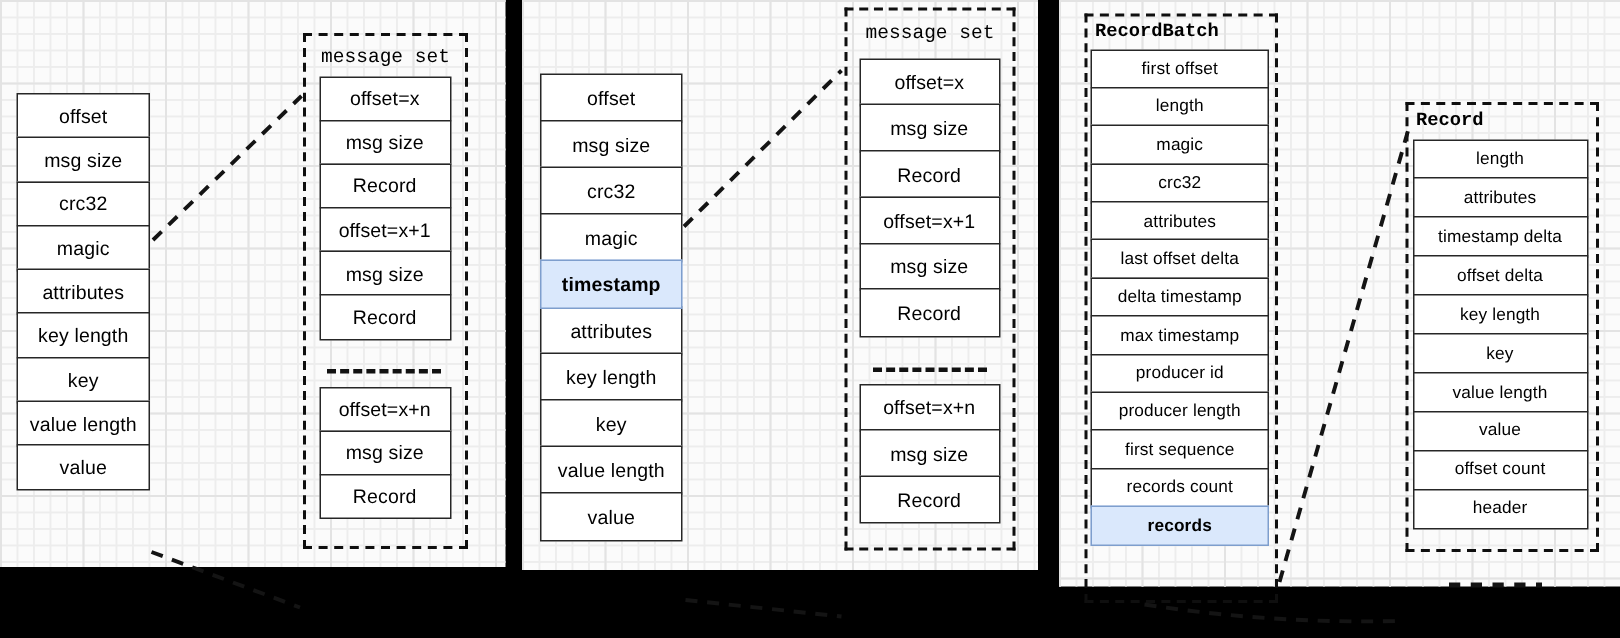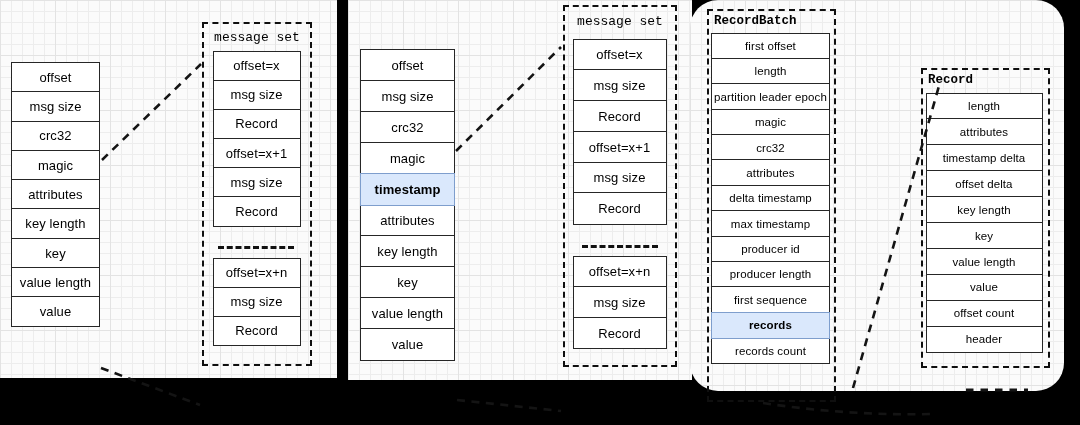--- a/index.html
+++ b/index.html
@@ -99,37 +99,37 @@
         </div>
       <div class="sep" style="left:17px;top:237.5px;width:76px;"></div>
       <div class="cells p2-ms" style="left:7.5px;top:248.5px;">
           <div class="cell">offset=x+n</div>
           <div class="cell">msg size</div>
           <div class="cell">Record</div>
         </div>
     </div>
   </div>
 
-  <div class="panel" style="left:690px;top:0;width:374px;height:391px;border-radius:28px;">
+  <div class="panel" style="left:706px;top:0;width:374px;height:391px;">
     <div class="dashbox" style="left:17px;top:9px;width:129px;height:393px;">
       <div class="box-title title-left" style="left:5px;top:3px;">RecordBatch</div>
       <div class="cells p3-batch" style="left:2px;top:21.5px;">
           <div class="cell">first offset</div>
           <div class="cell">length</div>
-          <div class="cell">partition leader epoch</div>
           <div class="cell">magic</div>
           <div class="cell">crc32</div>
           <div class="cell">attributes</div>
+          <div class="cell">last offset delta</div>
           <div class="cell">delta timestamp</div>
           <div class="cell">max timestamp</div>
           <div class="cell">producer id</div>
           <div class="cell">producer length</div>
           <div class="cell">first sequence</div>
+          <div class="cell">records count</div>
           <div class="cell hl">records</div>
-          <div class="cell">records count</div>
         </div>
     </div>
 
     <div class="dashbox" style="left:231px;top:68px;width:129px;height:300px;">
       <div class="box-title title-left" style="left:5px;top:3px;">Record</div>
       <div class="cells p3-record" style="left:2.5px;top:22.5px;">
           <div class="cell">length</div>
           <div class="cell">attributes</div>
           <div class="cell">timestamp delta</div>
           <div class="cell">offset delta</div>

